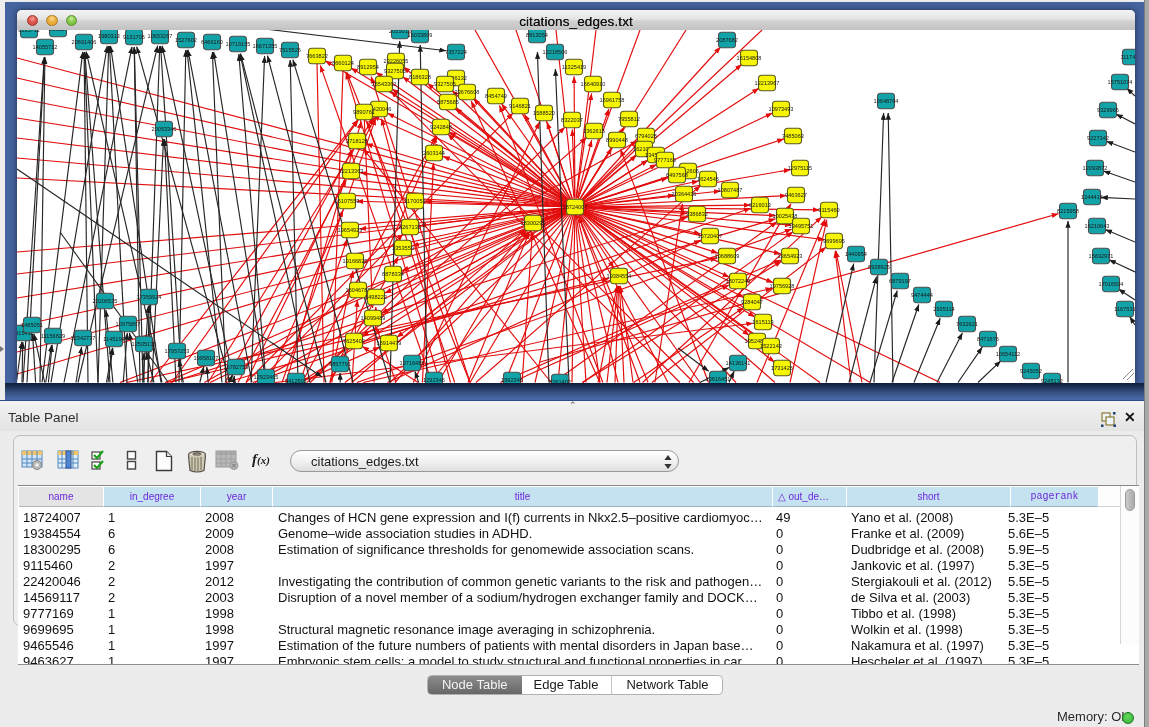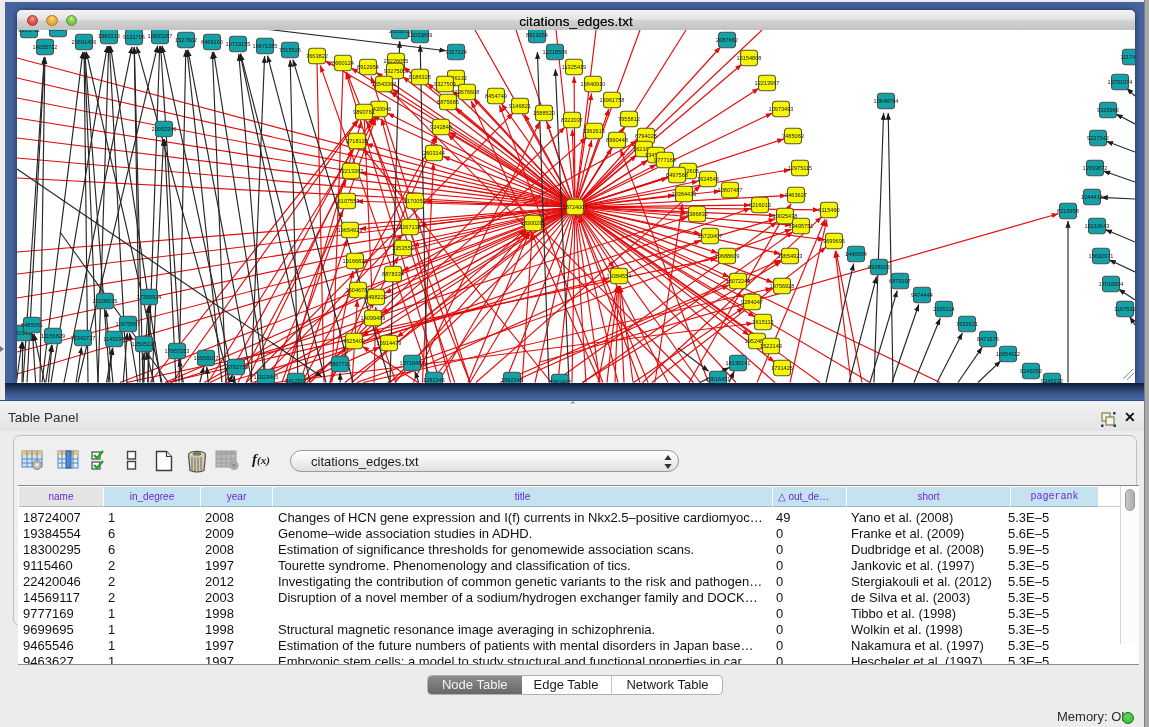--- a/index.html
+++ b/index.html
@@ -759,21 +759,20 @@
             <span style="left:187px">2008</span>
             <span style="left:260px">Estimation of significance thresholds for genomewide association scans.</span>
             <span style="left:758px">0</span>
             <span style="left:833px">Dudbridge et al. (2008)</span>
             <span style="left:990px">5.9E–5</span>
           </div>
           <div class="trow" style="top:51.3px">
             <span style="left:5px">9115460</span>
             <span style="left:90px">2</span>
             <span style="left:187px">1997</span>
-            <span style="left:260px">Tourette syndrome. Phenomenology and classification of tics.</span>
             <span style="left:758px">0</span>
             <span style="left:833px">Jankovic et al. (1997)</span>
             <span style="left:990px">5.3E–5</span>
           </div>
           <div class="trow" style="top:67.3px">
             <span style="left:5px">22420046</span>
             <span style="left:90px">2</span>
             <span style="left:187px">2012</span>
             <span style="left:260px">Investigating the contribution of common genetic variants to the risk and pathogen…</span>
             <span style="left:758px">0</span>

